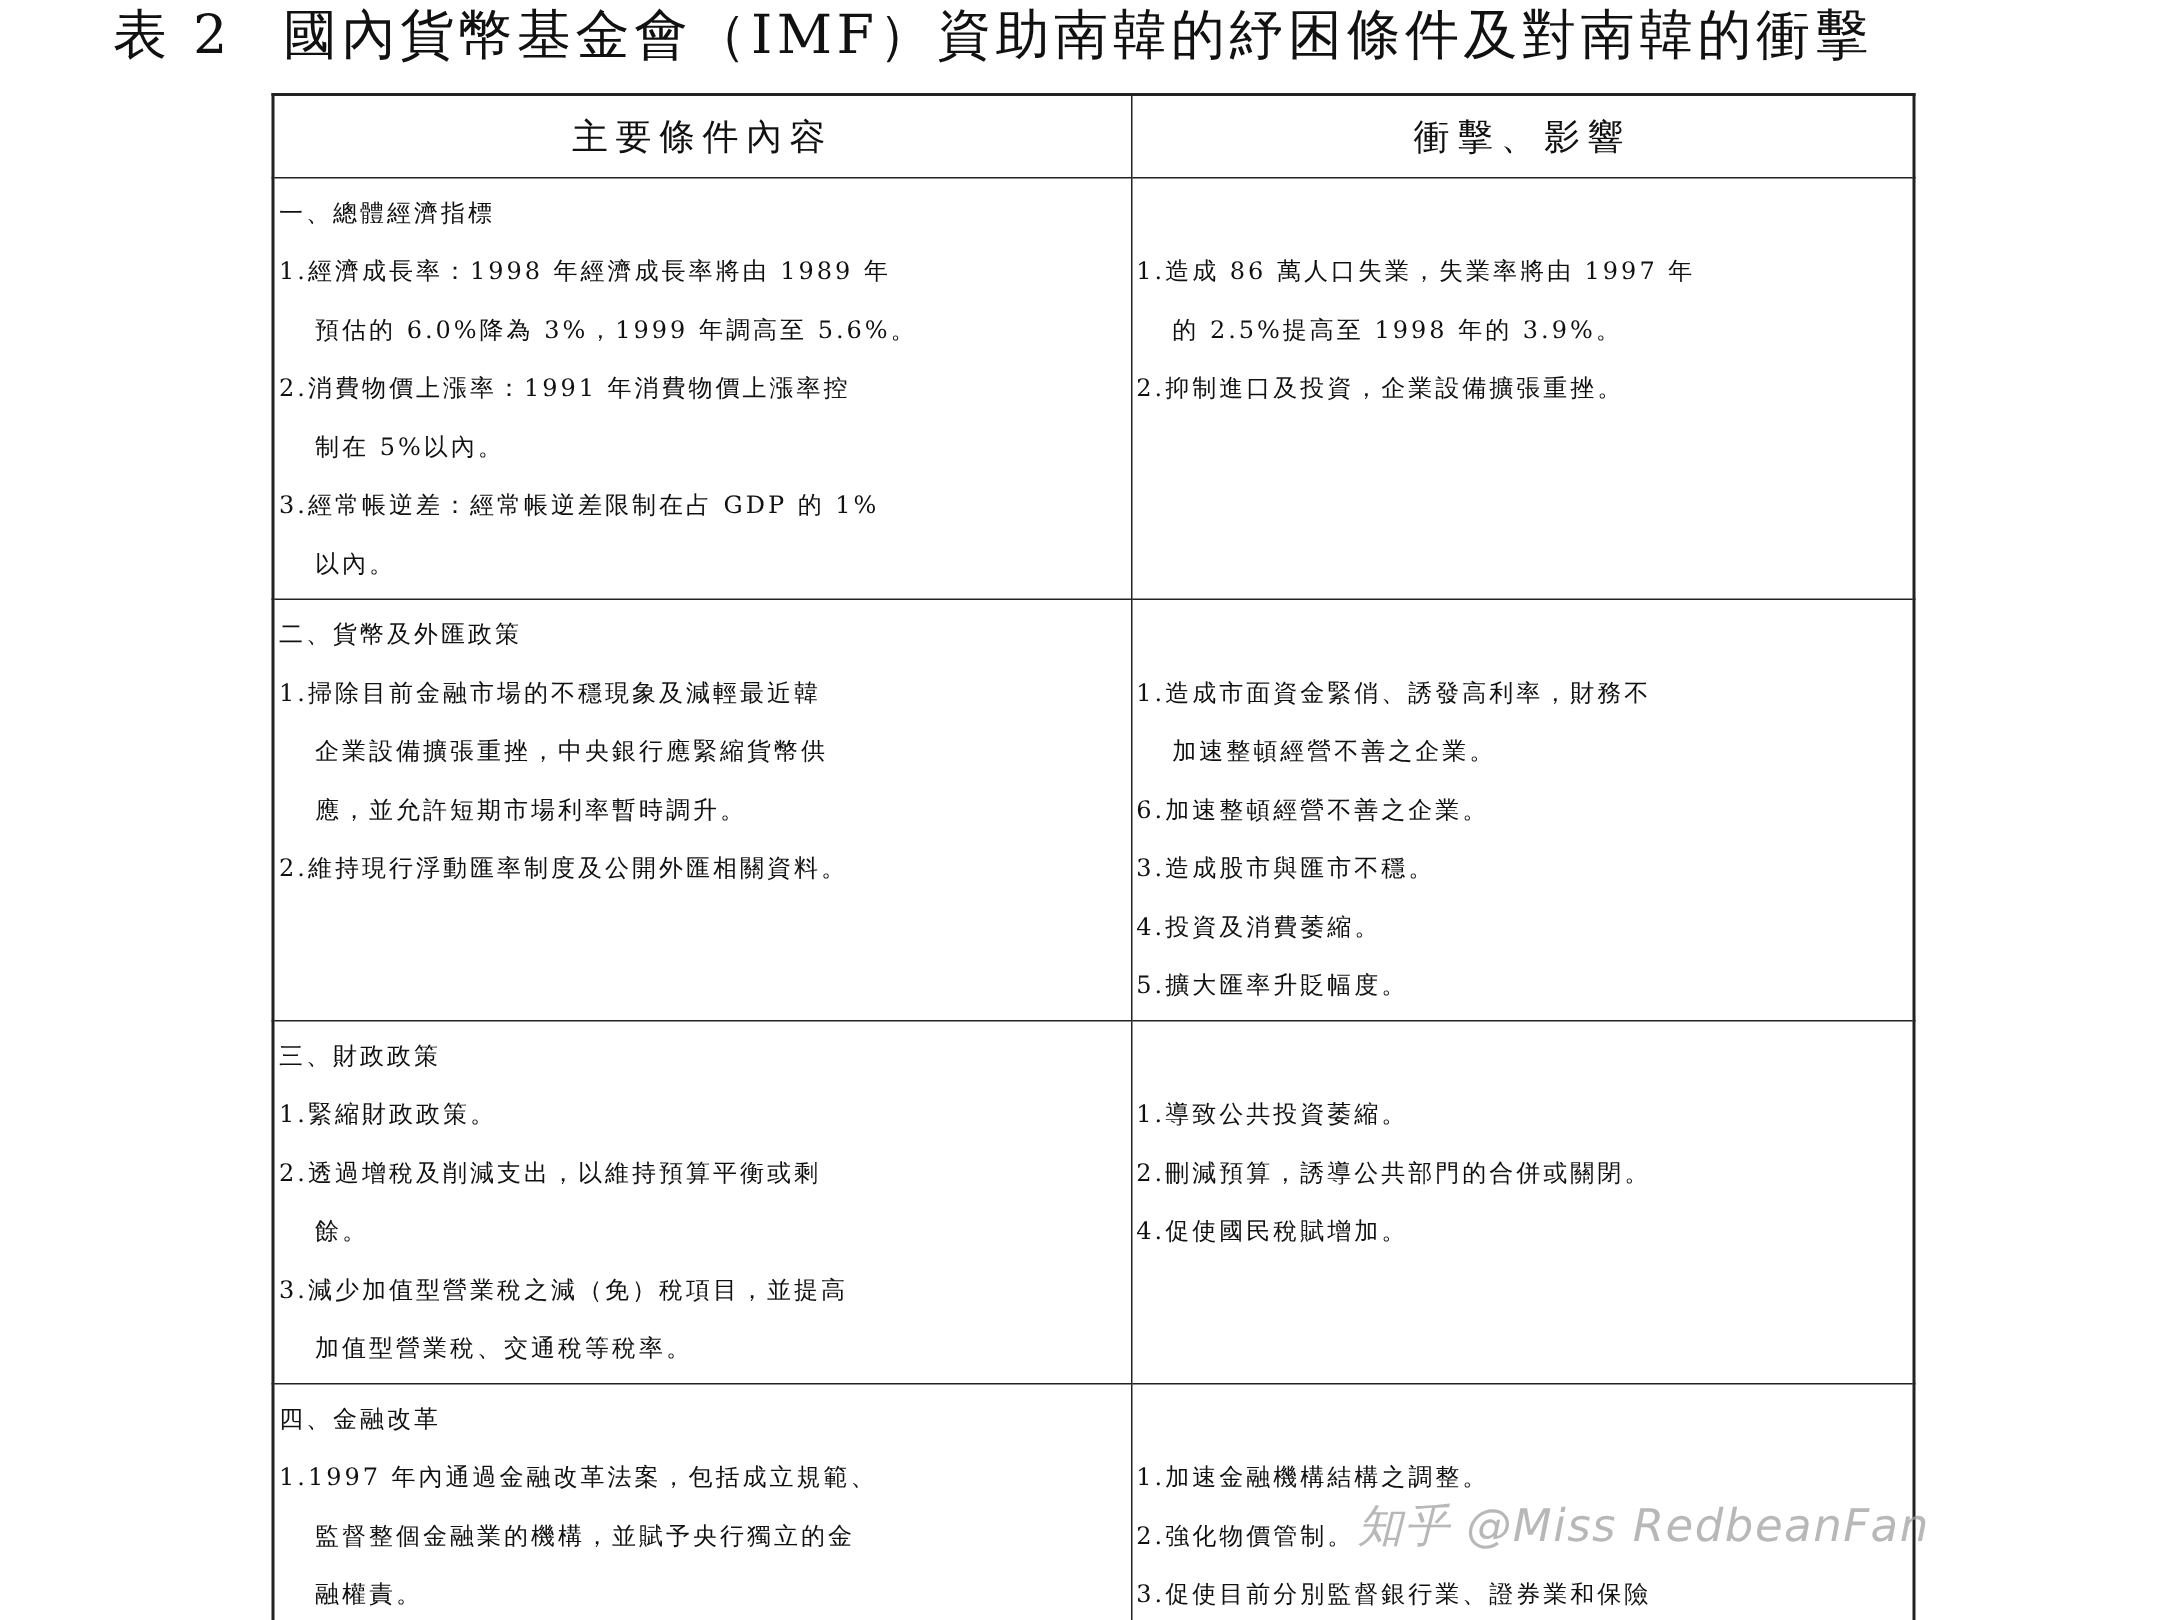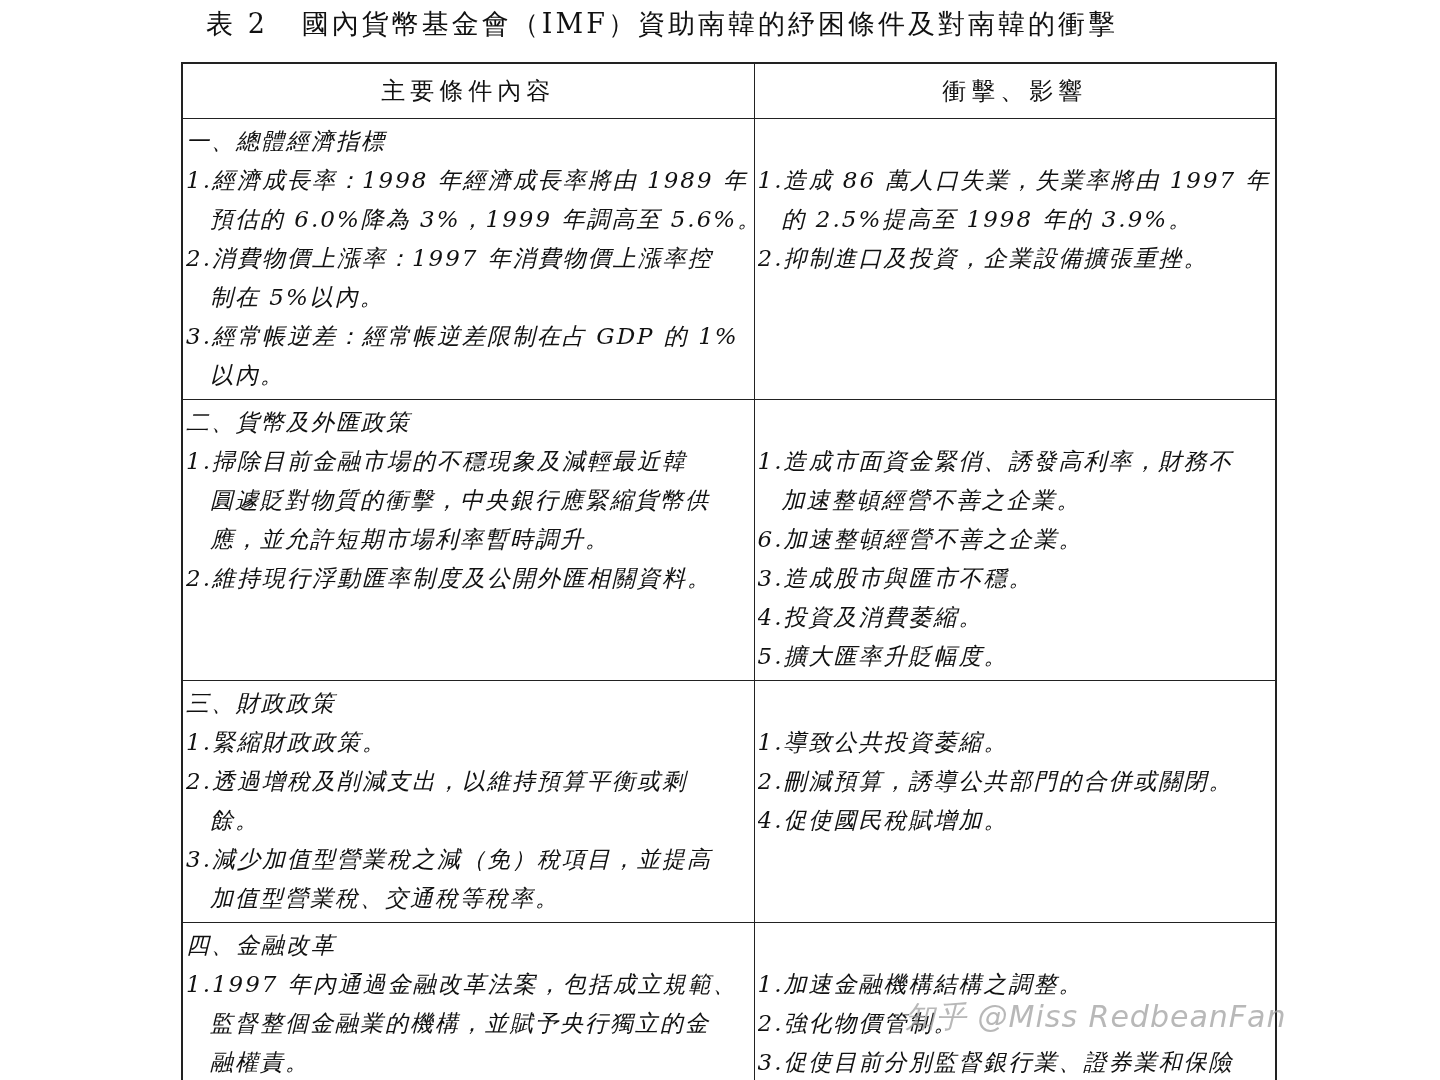--- a/index.html
+++ b/index.html
@@ -16,21 +16,21 @@
       position: relative;
       width: 1440px;
       height: 1080px;
     }
     .title {
       position: absolute;
       left: 0;
       top: 4px;
       width: 1324px;
       text-align: center;
-      font-size: 27px;
+      font-size: 36px;
       letter-spacing: 3px;
       line-height: 40px;
     }
     .title .num { margin-right: 34px; }
     table.doc {
       position: absolute;
       left: 181px;
       top: 62px;
       width: 1094px;
       border-collapse: collapse;
@@ -47,26 +47,25 @@
     table.doc col.c2 { width: 522px; }
     table.doc th {
       height: 54px;
       font-weight: normal;
       font-size: 24px;
       letter-spacing: 5px;
       text-align: center;
       vertical-align: middle;
     }
     .cell-lines {
-      font-size: 23px;
+      font-size: 16px;
       line-height: 39px;
       letter-spacing: 2px;
       padding-top: 3px;
       padding-bottom: 4px;
-      font-style: italic;
     }
     .line {
       white-space: nowrap;
       overflow: hidden;
       height: 39px;
     }
     .line.indent { padding-left: 24px; }
     .line.blank { height: 39px; }
     .watermark {
       position: absolute;
@@ -100,41 +99,41 @@
         <th>衝擊、影響</th>
       </tr>
     </thead>
     <tbody id="tbody">
         <tr>
           <td>
             <div class="cell-lines">
               <div class="line">一、總體經濟指標</div>
               <div class="line">1.經濟成長率：1998 年經濟成長率將由 1989 年</div>
               <div class="line indent">預估的 6.0%降為 3%，1999 年調高至 5.6%。</div>
-              <div class="line">2.消費物價上漲率：1997  年消費物價上漲率控</div>
+              <div class="line">2.消費物價上漲率：1991  年消費物價上漲率控</div>
               <div class="line indent">制在 5%以內。</div>
               <div class="line">3.經常帳逆差：經常帳逆差限制在占 GDP 的 1%</div>
               <div class="line indent">以內。</div>
             </div>
           </td>
           <td>
             <div class="cell-lines">
               <div class="line blank"></div>
               <div class="line">1.造成 86 萬人口失業，失業率將由 1997 年</div>
               <div class="line indent">的 2.5%提高至 1998 年的 3.9%。</div>
               <div class="line">2.抑制進口及投資，企業設備擴張重挫。</div>
             </div>
           </td>
         </tr>
         <tr>
           <td>
             <div class="cell-lines">
               <div class="line">二、貨幣及外匯政策</div>
               <div class="line">1.掃除目前金融市場的不穩現象及減輕最近韓</div>
-              <div class="line indent">圓遽貶對物質的衝擊，中央銀行應緊縮貨幣供</div>
+              <div class="line indent">企業設備擴張重挫，中央銀行應緊縮貨幣供</div>
               <div class="line indent">應，並允許短期市場利率暫時調升。</div>
               <div class="line">2.維持現行浮動匯率制度及公開外匯相關資料。</div>
             </div>
           </td>
           <td>
             <div class="cell-lines">
               <div class="line blank"></div>
               <div class="line">1.造成市面資金緊俏、誘發高利率，財務不</div>
               <div class="line indent">加速整頓經營不善之企業。</div>
               <div class="line">6.加速整頓經營不善之企業。</div>

